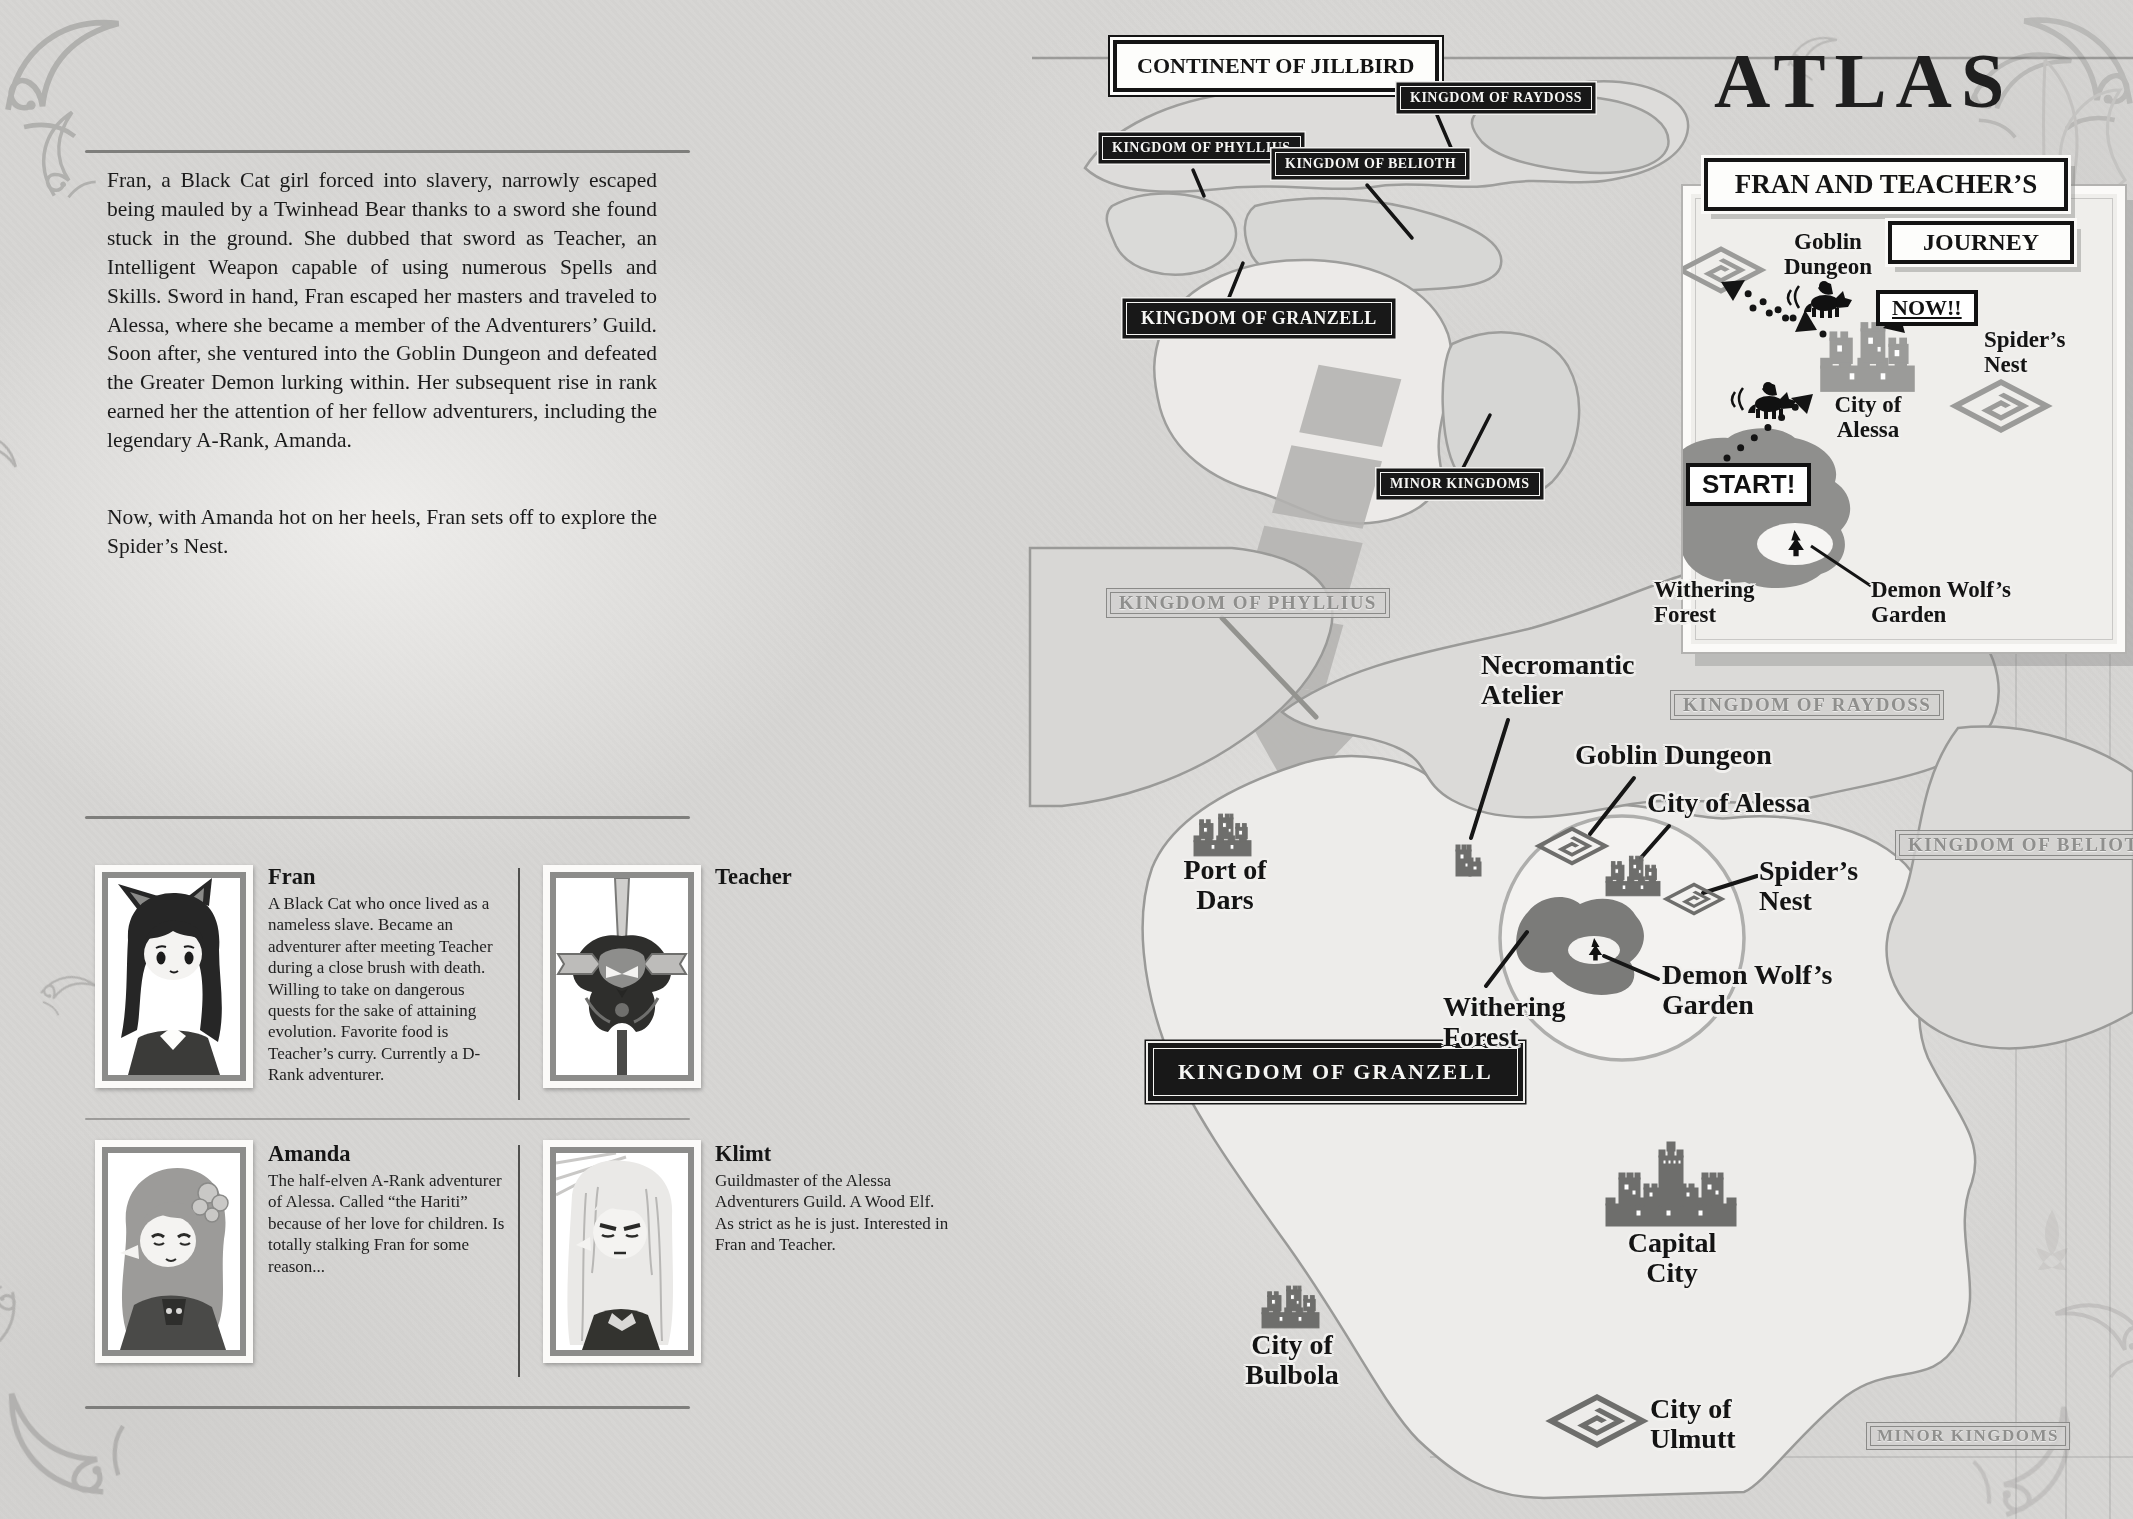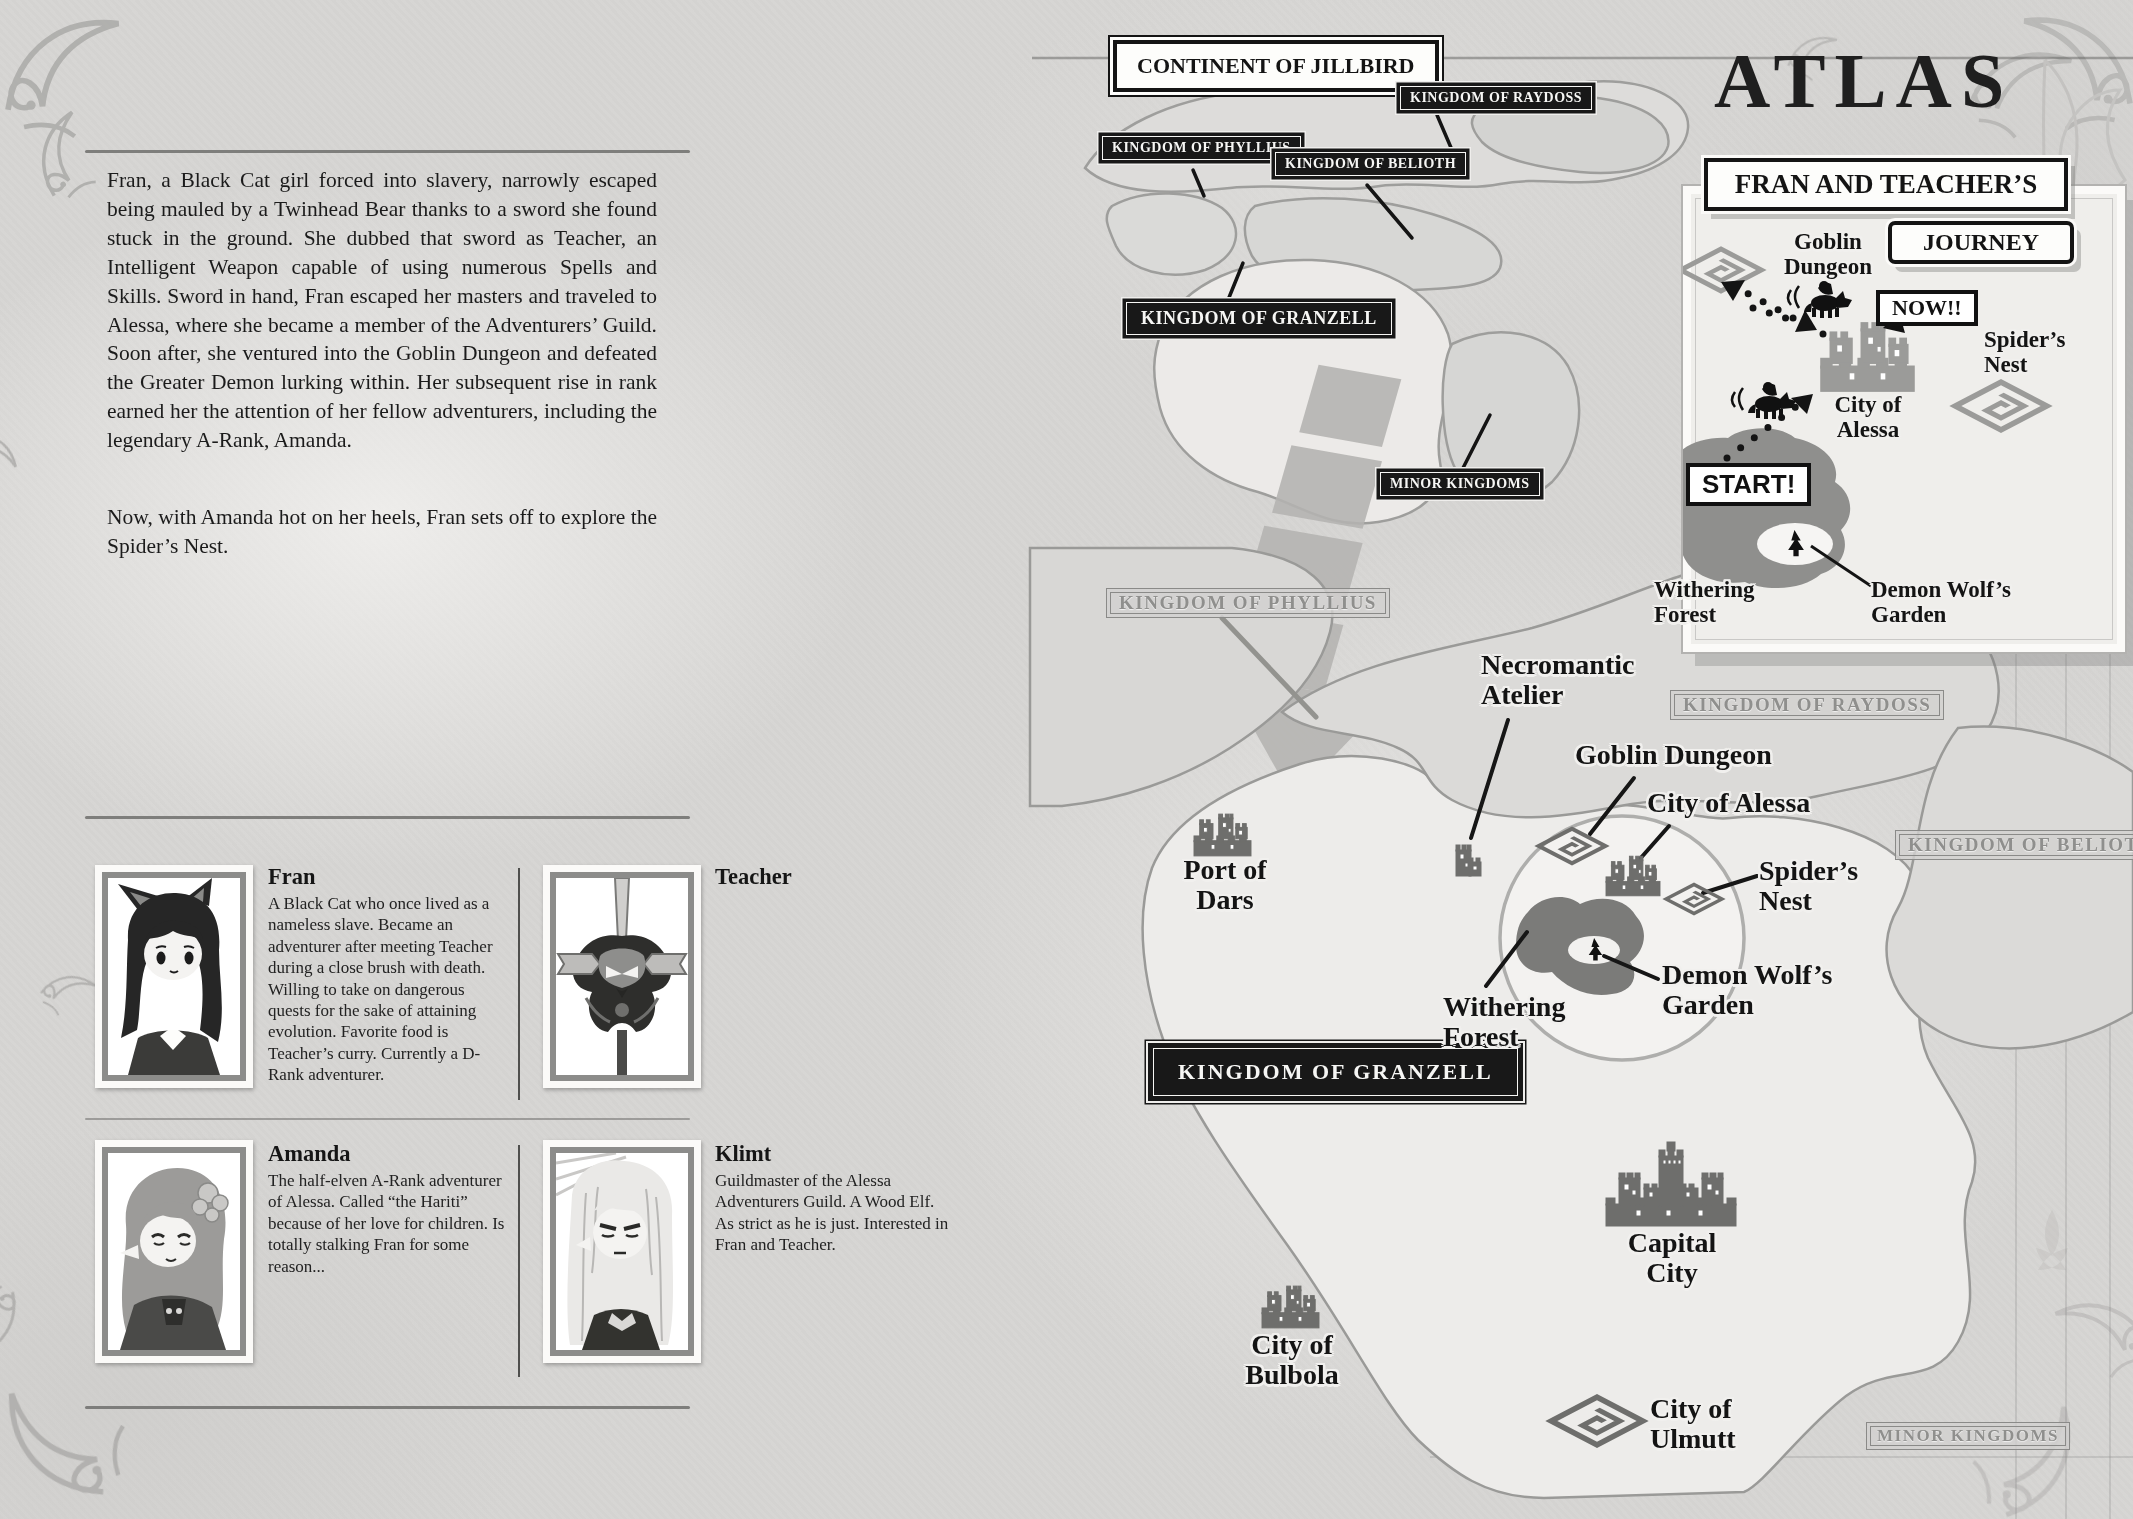--- a/index.html
+++ b/index.html
@@ -339,25 +339,25 @@
   <div class="abs loc center" style="left:1165px;top:855px;width:120px;">Port of
 Dars</div>
   <div class="abs loc center" style="left:1612px;top:1228px;width:120px;">Capital
 City</div>
   <div class="abs loc center" style="left:1232px;top:1330px;width:120px;">City of
 Bulbola</div>
   <div class="abs loc" style="left:1650px;top:1394px;">City of
 Ulmutt</div>
 
   <div class="abs inset-header" style="left:1704px;top:158px;width:352px;font-size:27px;padding:7px 2px;">FRAN AND TEACHER’S</div>
-  <div class="abs inset-header" style="left:1888px;top:221px;width:178px;font-size:24px;padding:4px 0;border-radius:7px;">JOURNEY</div>
+  <div class="abs inset-header" style="left:1888px;top:221px;width:178px;font-size:24px;padding:4px 0;">JOURNEY</div>
 
   <div class="abs loc sm center" style="left:1772px;top:222px;width:112px;margin-top:8px;">Goblin
 Dungeon</div>
-  <div class="abs badge" style="left:1876px;top:290px;font-size:22px;padding:1px 12px;">NOW!!</div>
+  <div class="abs badge" style="left:1876px;top:290px;font-size:22px;padding:1px 12px;text-decoration:underline;">NOW!!</div>
   <div class="abs loc sm" style="left:1984px;top:328px;">Spider’s
 Nest</div>
   <div class="abs loc sm center" style="left:1818px;top:393px;width:100px;">City of
 Alessa</div>
   <div class="abs badge" style="left:1686px;top:463px;font-size:26px;padding:2px 12px;font-family:'Liberation Sans',sans-serif;">START!</div>
   <div class="abs loc sm" style="left:1654px;top:578px;">Withering
 Forest</div>
   <div class="abs loc sm" style="left:1871px;top:578px;">Demon Wolf’s
 Garden</div>
 </div>

